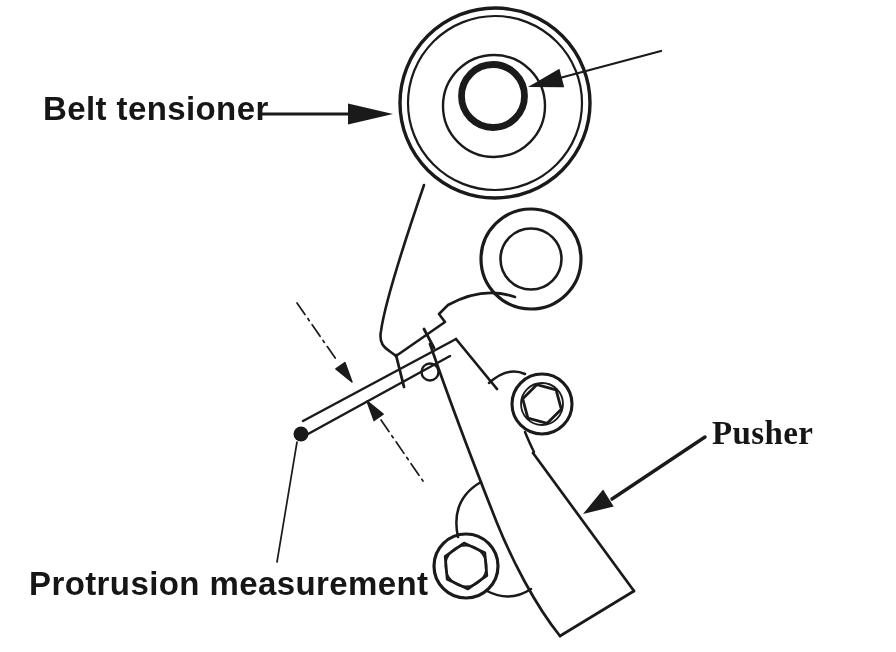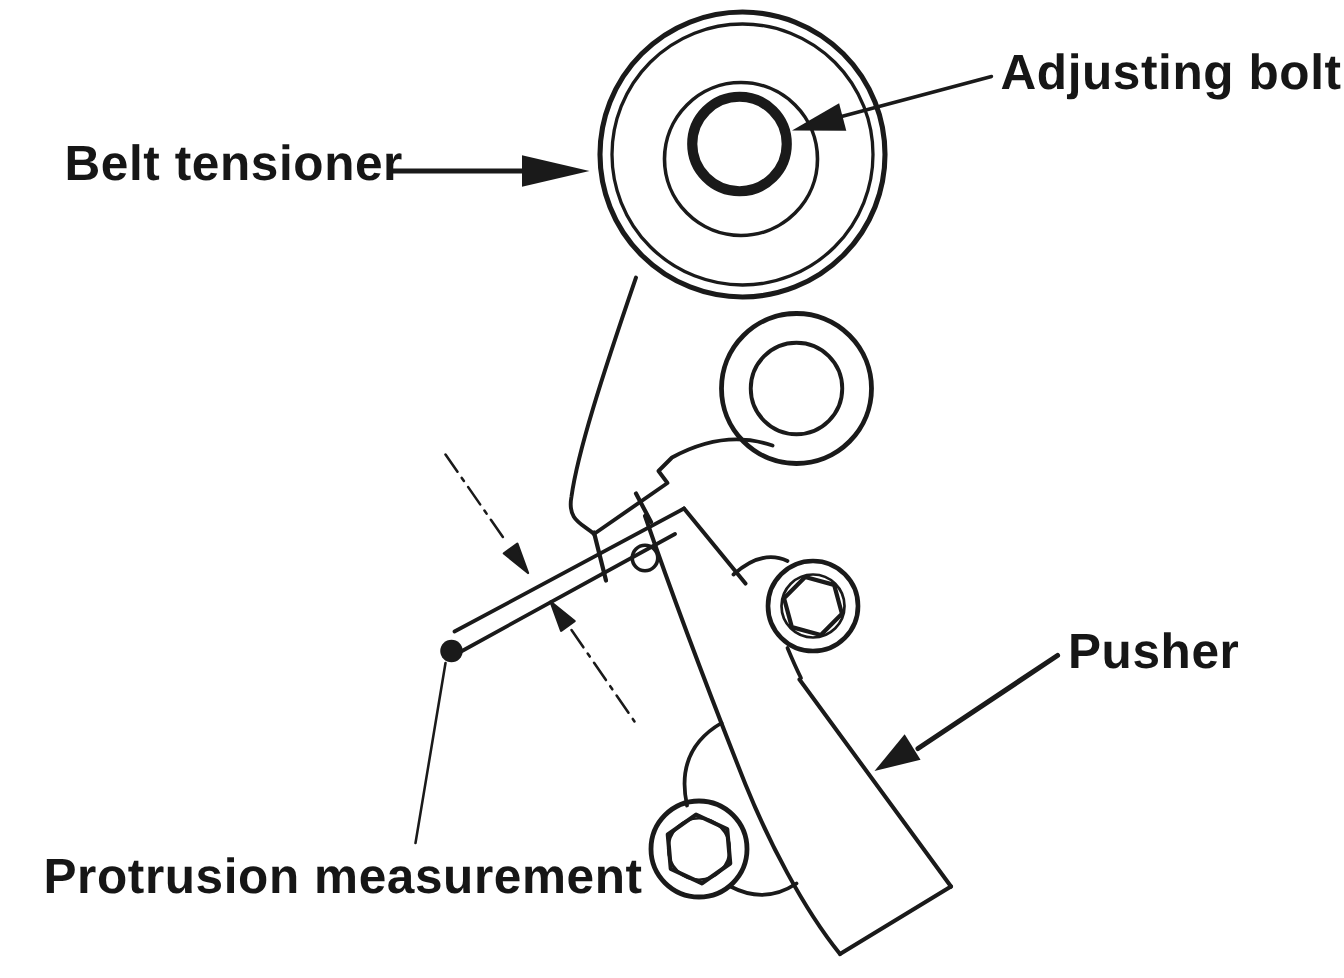--- a/index.html
+++ b/index.html
@@ -27,21 +27,21 @@
     font-size: 33px;
     font-weight: 600;
     letter-spacing: 0.4px;
     line-height: 1;
     color: #161616;
     white-space: nowrap;
     user-select: none;
   }
   .label-belt-tensioner      { left: 43px;  top: 92px;  }
   .label-adjusting-bolt      { left: 667px; top: 31px;  }
-  .label-pusher              { left: 712px; top: 417px; }
+  .label-pusher              { left: 712px; top: 417px; font-family: Liberation Serif, serif; }
   .label-protrusion          { left: 7px;   top: 567px; margin-left: 22px; }
 </style>
 </head>
 <body>
 
 <div class="stage">
 
   <svg class="diagram-svg" viewBox="0 0 896 652">
     <g fill="none" stroke="#1a1a1a" stroke-linecap="round" stroke-linejoin="round">
 
@@ -130,19 +130,18 @@
           <path d="M 705,437 L 612,499" stroke-width="3.4"></path>
           <polygon points="583,514 603.1,489.5 613.7,506.5" fill="#1a1a1a" stroke="none"></polygon>
         </g>
       </g>
 
     </g>
   </svg>
 
   <div class="callout-label label-belt-tensioner">Belt tensioner</div>
 
-  <div class="callout-label label-adjusting-bolt">Adjusting bolt</div>
 
   <div class="callout-label label-pusher">Pusher</div>
 
   <div class="callout-label label-protrusion">Protrusion measurement</div>
 
 </div>
 
 </body></html>

